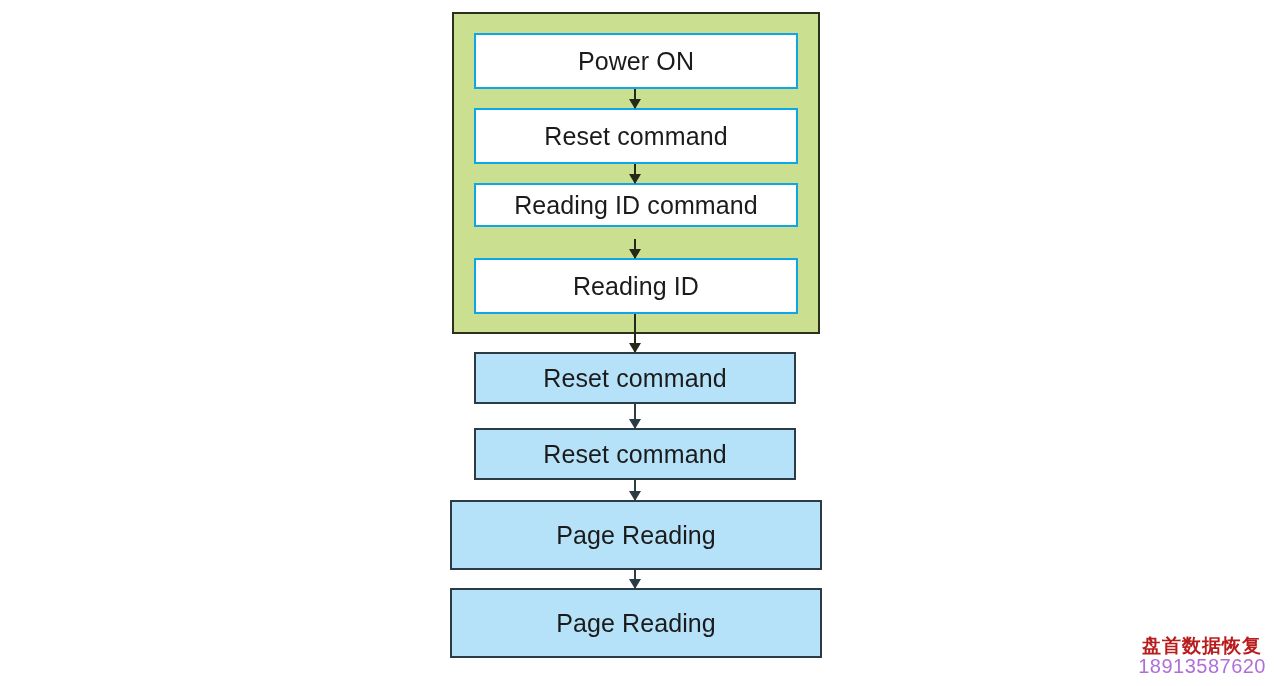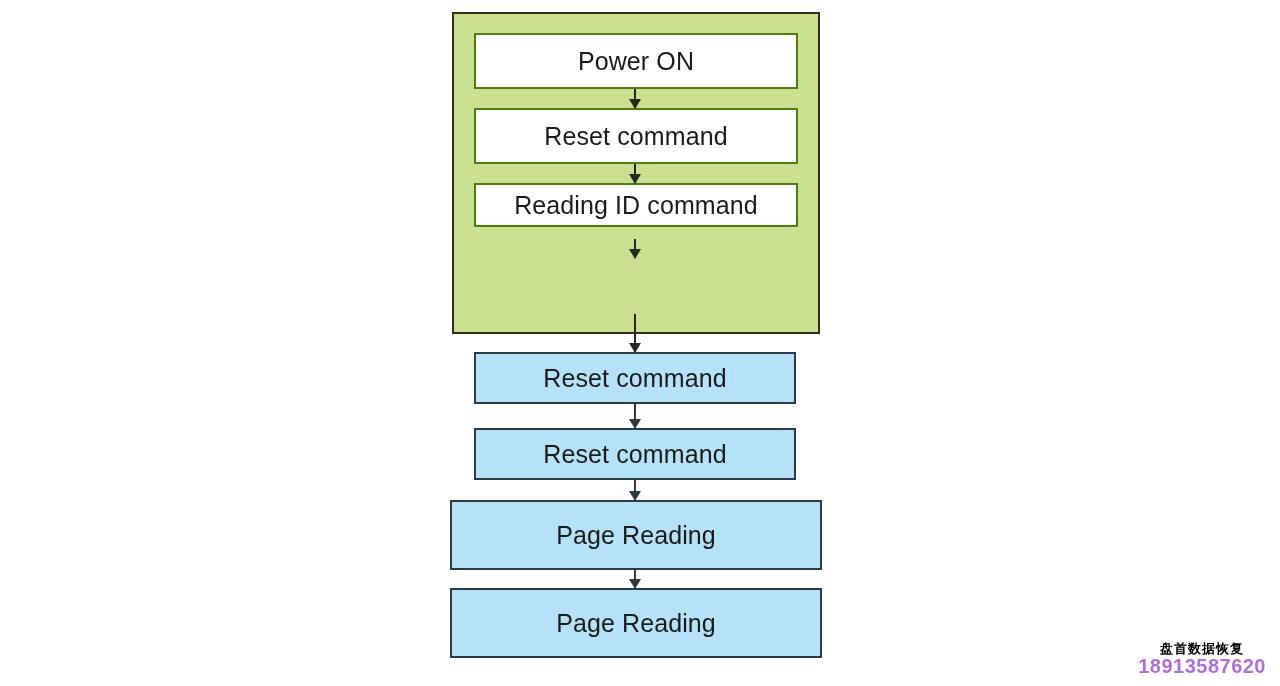--- a/index.html
+++ b/index.html
@@ -42,21 +42,21 @@
     display: flex;
     align-items: center;
     justify-content: center;
     color: #1b1b1b;
     letter-spacing: 0.1px;
     white-space: nowrap;
   }
 
   .node-white {
     background: #ffffff;
-    border: 2px solid #4d7c0f;
+    border: 2px solid #0ea5e9;
     font-size: 25px;
   }
 
   .node-blue {
     background: #b5e2f8;
     border: 2px solid #2d3b44;
     font-size: 25px;
   }
 
   
@@ -104,45 +104,46 @@
   
   .watermark {
     position: absolute;
     right: 14px;
     bottom: 8px;
     text-align: center;
     line-height: 1.08;
     user-select: none;
   }
   .wm-cn {
-    font-size: 13px;
+    font-size: 19px;
     font-weight: bold;
-    color: #000000;
+    color: #b91c1c;
     letter-spacing: 1px;
   }
   .wm-phone {
     font-size: 20px;
-    font-weight: bold;
+    font-weight: normal;
     color: #b06fd8;
     letter-spacing: 0.5px;
   }
 </style>
 </head>
 <body>
 
 <div id="canvas">
 
   <div class="group-box"></div>
 
   <div class="node node-white n-power">Power ON</div>
 
   <div class="node node-white n-reset1">Reset command</div>
 
   <div class="node node-white n-ridcmd">Reading ID command</div>
 
+  <div class="node node-white n-rid">Reading ID</div>
 
   <div class="node node-blue n-reset2">Reset command</div>
 
   <div class="node node-blue n-reset3">Reset command</div>
 
   <div class="node node-blue n-page1">Page Reading</div>
 
   <div class="node node-blue n-page2">Page Reading</div>
 
   <div class="arrow a1"></div>

